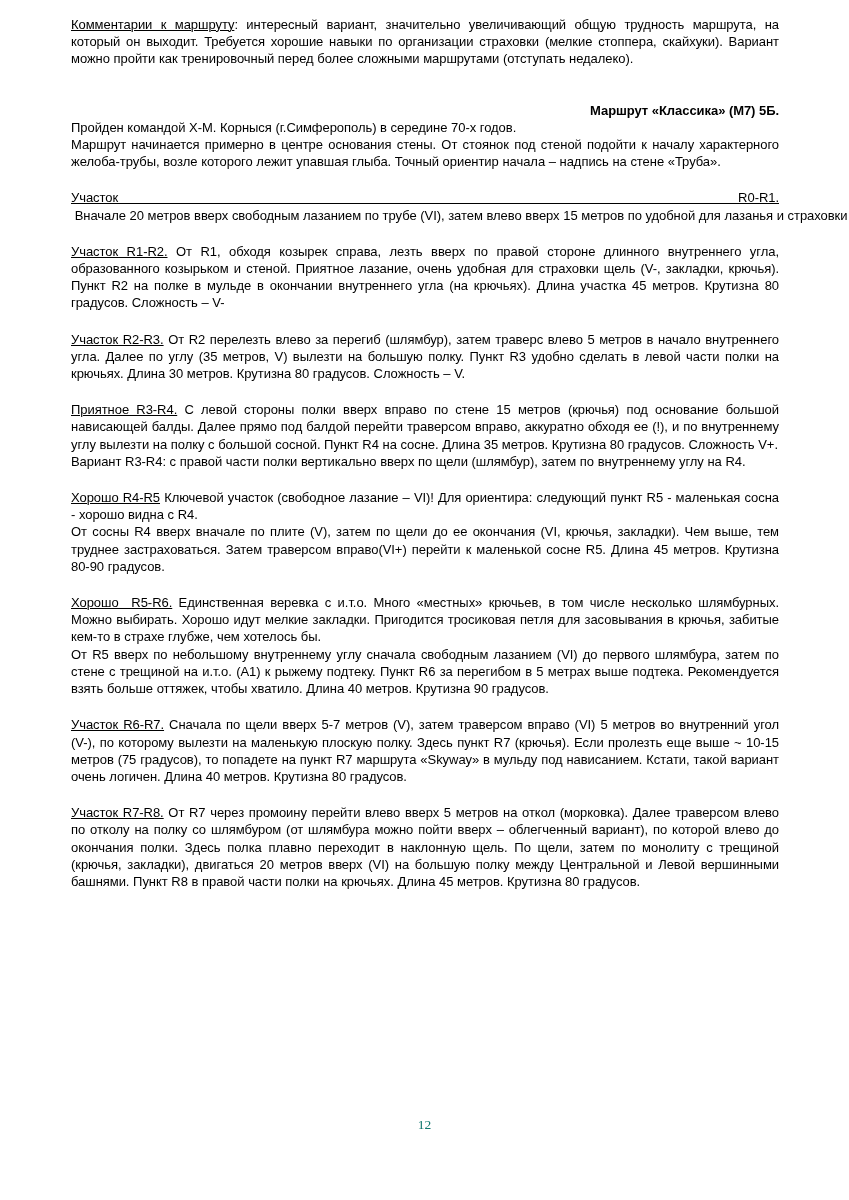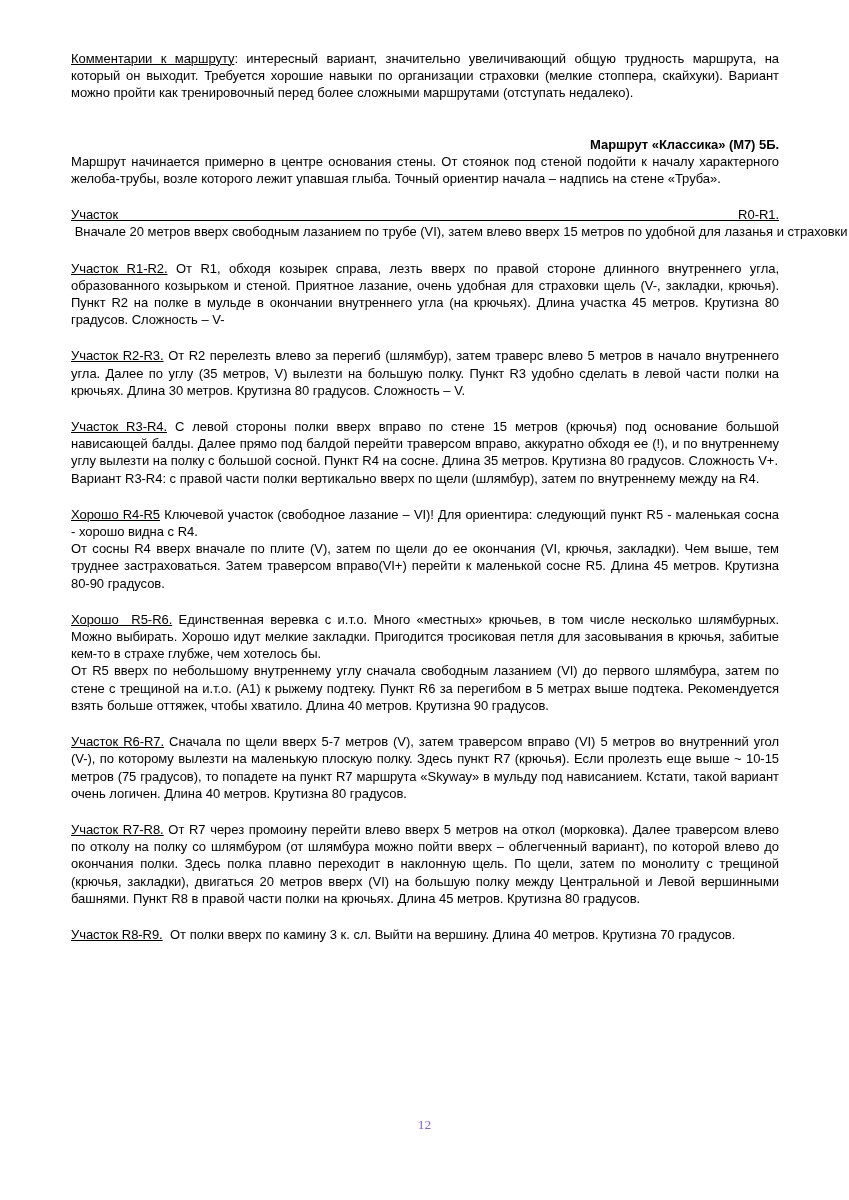--- a/index.html
+++ b/index.html
@@ -23,21 +23,21 @@
     top: 0;
     width: 849px;
     height: 1200px;
     background: #ffffff;
     box-sizing: border-box;
   }
 
   .content {
     position: absolute;
     left: 71px;
-    top: 50px;
+    top: 16px;
     width: 708px;
   }
 
   
   p.para {
     margin: 0 0 0 0;
     font-size: 13.0px;
     line-height: 17.2px;
     text-align: justify;
     text-justify: inter-word;
@@ -74,56 +74,57 @@
   
   .page-number {
     position: absolute;
     left: 0;
     top: 1117px;
     width: 849px;
     text-align: center;
     font-family: "Liberation Serif", serif;
     font-size: 13.5px;
     line-height: 16px;
-    color: #8b5cf6;
+    color: #0f766e;
   }
 </style>
 </head>
 <body>
 
 <div class="page">
 
   <div class="content">
 
     <p class="para"><span class="lead">Комментарии к маршруту</span><span>: интересный вариант, значительно увеличивающий общую трудность маршрута, на который он выходит. Требуется хорошие навыки по организации страховки (мелкие стоппера, скайхуки). Вариант можно пройти как тренировочный перед более сложными маршрутами (отступать недалеко).</span></p>
 
     <div class="gap-xl"></div>
 
     <p class="route-heading">Маршрут «Классика» (М7) 5Б.</p>
 
+    <p class="para last-ragged">Пройден командой Х-М. Корныся (г.Симферополь) в середине 70-х годов.</p>
 
     <p class="para">Маршрут начинается примерно в центре основания стены. От стоянок под стеной подойти к началу характерного желоба-трубы, возле которого лежит упавшая глыба. Точный ориентир начала – надпись на стене «Труба».</p>
 
     <div class="gap-md"></div>
 
     <p class="para"><span class="lead">Участок R0-R1.</span><span class="nowrap-gap"> Вначале 20 метров вверх свободным лазанием по трубе (VI), затем влево вверх 15 метров по удобной для лазанья и страховки сужающейся трещине. Далее траверс влево 3 метра(VI) и вверх 5-7 метров(V) мимо двух старых шлямбуров под основание наклонного козырька. Пункт R1 на крючьях под козырьком.  Это одна из ключевых веревок! Хорошая натуральная страховка (закладки, крючья). Здесь и далее на всех веревках «местные» крючья имеются в достаточном количестве. Но свои лучше иметь. Длина участка 45 метров. Крутизна 85 градусов. Сложность VI.</span></p>
 
     <div class="gap-md"></div>
 
     <p class="para"><span class="lead">Участок R1-R2.</span><span> От R1, обходя козырек справа, лезть вверх по правой стороне длинного внутреннего угла, образованного козырьком и стеной. Приятное лазание, очень удобная для страховки щель (V-, закладки, крючья). Пункт R2 на полке в мульде в окончании внутреннего угла (на крючьях). Длина участка 45 метров. Крутизна 80 градусов. Сложность – V-</span></p>
 
     <div class="gap-md"></div>
 
     <p class="para"><span class="lead">Участок R2-R3.</span><span> От R2 перелезть влево за перегиб (шлямбур), затем траверс влево 5 метров в начало внутреннего угла. Далее по углу (35 метров, V) вылезти на большую полку. Пункт R3 удобно сделать в левой части полки на крючьях. Длина 30 метров. Крутизна 80 градусов. Сложность – V.</span></p>
 
     <div class="gap-md"></div>
 
-    <p class="para"><span class="lead">Участок R3-R4.</span><span> С левой стороны полки вверх вправо по стене 15 метров (крючья) под основание большой нависающей балды. Далее прямо под балдой перейти траверсом вправо, аккуратно обходя ее (!), и по внутреннему углу вылезти на полку с большой сосной. Пункт R4 на сосне. Длина 35 метров. Крутизна 80 градусов. Сложность V+.</span></p>
+    <p class="para"><span class="lead">Приятное R3-R4.</span><span> С левой стороны полки вверх вправо по стене 15 метров (крючья) под основание большой нависающей балды. Далее прямо под балдой перейти траверсом вправо, аккуратно обходя ее (!), и по внутреннему углу вылезти на полку с большой сосной. Пункт R4 на сосне. Длина 35 метров. Крутизна 80 градусов. Сложность V+.</span></p>
 
-    <p class="para">Вариант R3-R4: с правой части полки вертикально вверх по щели (шлямбур), затем по внутреннему между на R4.</p>
+    <p class="para">Вариант R3-R4: с правой части полки вертикально вверх по щели (шлямбур), затем по внутреннему углу на R4.</p>
 
     <div class="gap-md"></div>
 
     <p class="para"><span class="lead">Хорошо R4-R5</span><span> Ключевой участок (свободное лазание – VI)! Для ориентира: следующий пункт R5 - маленькая сосна - хорошо видна с R4.</span></p>
 
     <p class="para">От сосны R4 вверх вначале по плите (V), затем по щели до ее окончания (VI, крючья, закладки). Чем выше, тем труднее застраховаться.  Затем траверсом вправо(VI+) перейти к маленькой сосне R5. Длина 45 метров. Крутизна 80-90 градусов.</p>
 
     <div class="gap-md"></div>
 
     <p class="para"><span class="lead nowrap-gap">Хорошо  R5-R6.</span><span> Единственная веревка с и.т.о. Много «местных» крючьев, в том числе несколько шлямбурных. Можно выбирать. Хорошо идут мелкие закладки. Пригодится тросиковая петля для засовывания в крючья, забитые кем-то в страхе глубже, чем хотелось бы.</span></p>
@@ -133,21 +134,20 @@
     <div class="gap-md"></div>
 
     <p class="para"><span class="lead">Участок R6-R7.</span><span> Сначала по щели вверх 5-7 метров (V), затем траверсом вправо (VI) 5 метров во внутренний угол (V-), по которому вылезти на маленькую плоскую полку. Здесь пункт R7 (крючья). Если пролезть еще выше ~ 10-15 метров (75 градусов), то попадете на пункт R7 маршрута «Skyway» в мульду под нависанием. Кстати, такой вариант очень логичен. Длина 40 метров. Крутизна 80 градусов.</span></p>
 
     <div class="gap-md"></div>
 
     <p class="para"><span class="lead">Участок R7-R8.</span><span> От R7 через промоину перейти влево вверх 5 метров на откол (морковка). Далее траверсом влево по отколу на полку со шлямбуром (от шлямбура можно пойти вверх – облегченный вариант), по которой влево до окончания полки. Здесь полка плавно переходит в наклонную щель. По щели, затем по монолиту с трещиной (крючья, закладки), двигаться 20 метров вверх (VI) на большую полку между Центральной и Левой вершинными башнями. Пункт R8 в правой части полки на крючьях. Длина 45 метров. Крутизна 80 градусов.</span></p>
 
     <div class="gap-md"></div>
 
-    <p class="para"><span class="lead">Участок R8-R9.</span><span class="nowrap-gap">  От полки вверх по камину 3 к. сл. Выйти на вершину. Длина 40 метров. Крутизна 70 градусов.</span></p>
 
     <div class="gap-md"></div>
 
 
   </div>
 
   <div class="page-number">12</div>
 
 </div>
 

